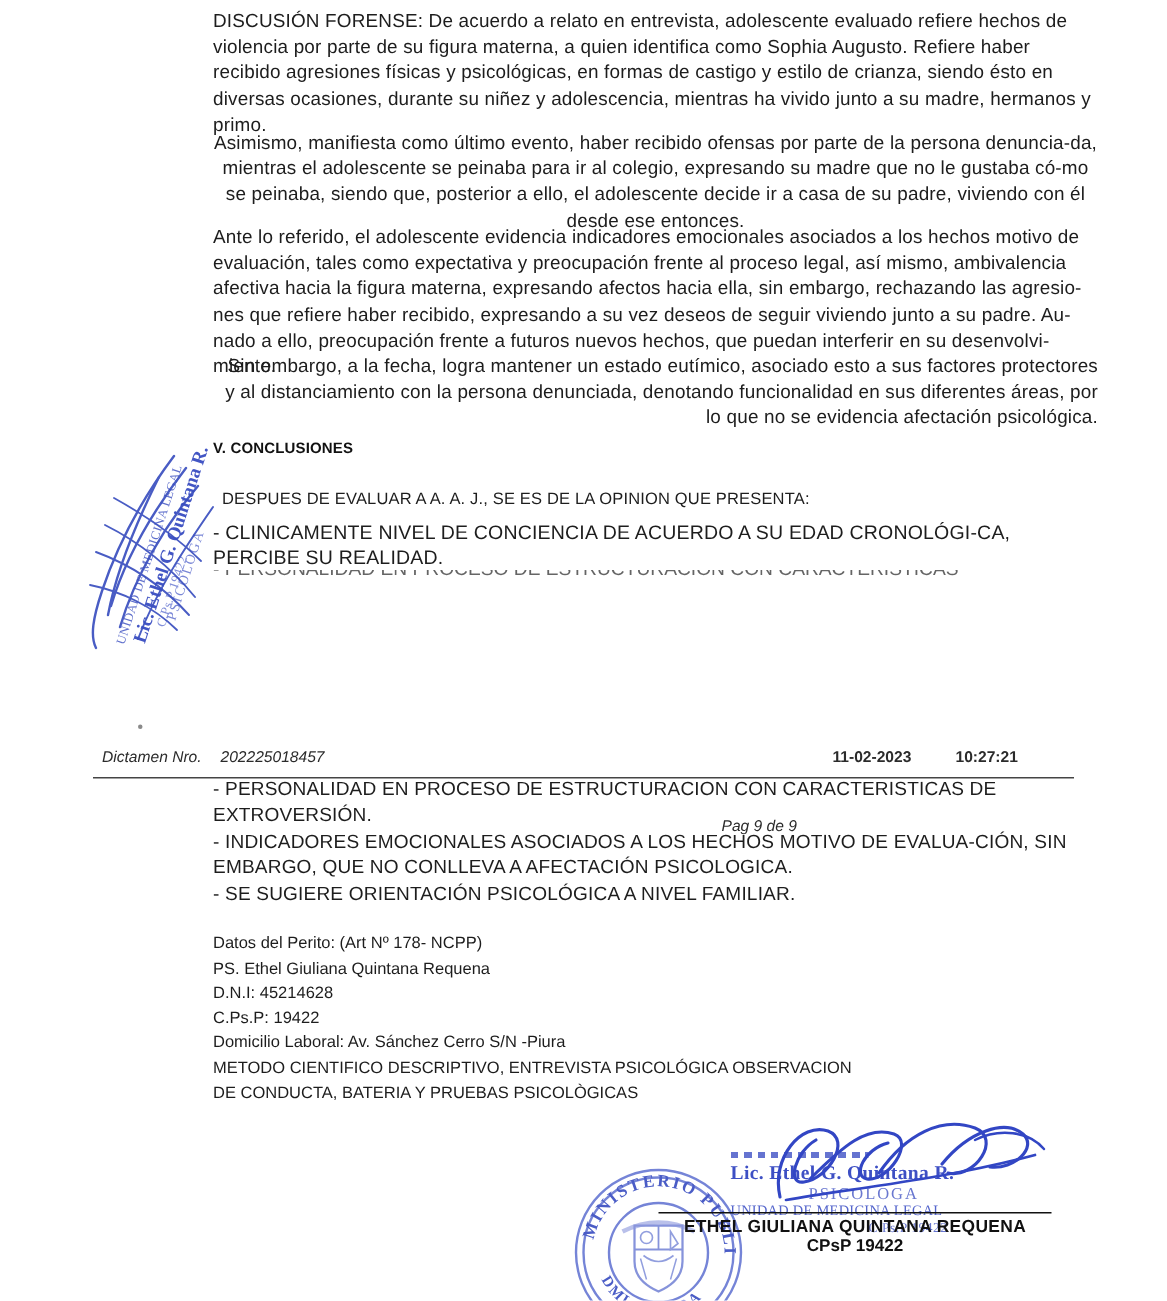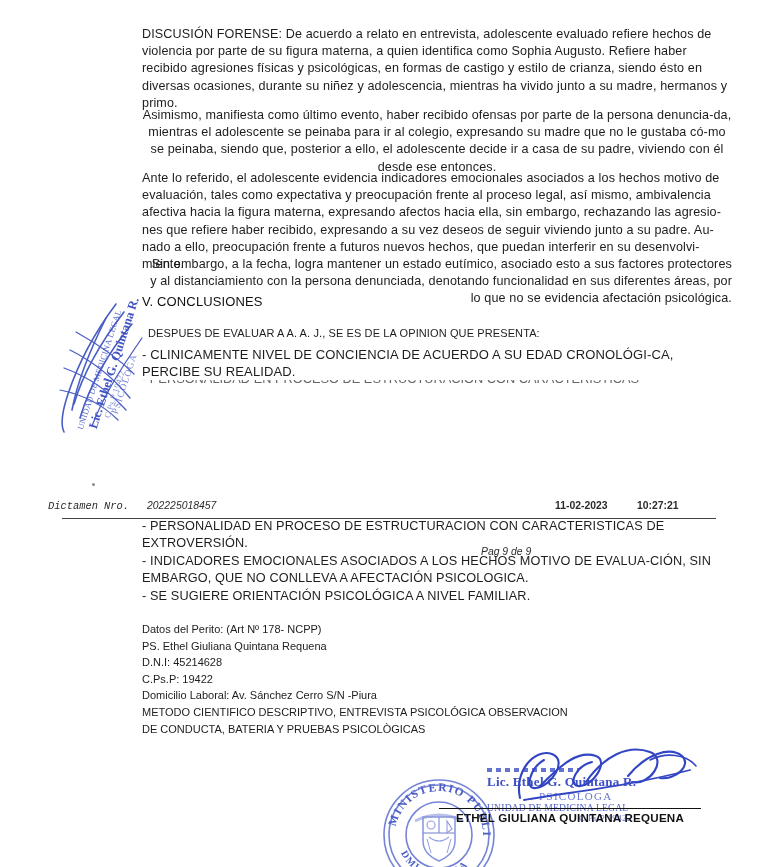--- a/index.html
+++ b/index.html
@@ -30,28 +30,27 @@
     font-size: 12.4px;
     line-height: 16.1px;
     text-align: left;
     color: #1d1d1d;
     letter-spacing: 0.01em;
     white-space: pre-line;
   }
   .para.upper {
     font-size: 12.6px;
     line-height: 17.2px;
-    margin-top: 20px;
   }
 
   .heading {
     position: absolute;
     left: 142px;
-    font-size: 13px;
-    font-weight: normal;
+    font-size: 10px;
+    font-weight: bold;
     color: #111;
     letter-spacing: 0.01em;
   }
 
   .lead {
     position: absolute;
     left: 148px;
     font-size: 11px;
     color: #1d1d1d;
     letter-spacing: 0.01em;
@@ -97,21 +96,21 @@
     background: #444;
   }
   .footer-item {
     position: absolute;
     top: 500px;
     font-size: 10.4px;
     font-style: italic;
     color: #2b2b2b;
     white-space: nowrap;
   }
-  #footer-label  { left: 48px; font-family: Liberation Mono, monospace; }
+  #footer-label  { left: 68px; }
   #footer-number { left: 147px; font-style: italic; font-weight: normal;}
   #footer-page   { left: 481px; margin-top: 46px; }
   #footer-date   { left: 555px; font-style: normal; font-weight: bold; }
   #footer-time   { left: 637px; font-style: normal; font-weight: bold; }
 
   .speck {
     position: absolute;
     left: 92px;
     top: 483px;
     width: 3px;
@@ -377,15 +376,16 @@
         <path d="M14 92 C 34 96, 56 106, 72 122" stroke-width="1.2"></path>
         <path d="M96 40 C 78 66, 58 96, 46 128" stroke-width="1.3"></path>
         <path d="M30 34 C 48 44, 70 58, 88 76" stroke-width="1.2"></path>
       </g>
     </svg>
   </div>
 
   <div class="sig-block">
     <div class="sig-rule"></div>
     <div class="sig-name">ETHEL GIULIANA QUINTANA REQUENA</div>
+    <div class="sig-cpsp">CPsP  19422</div>
   </div>
 
 </div>
 
 </body></html>

